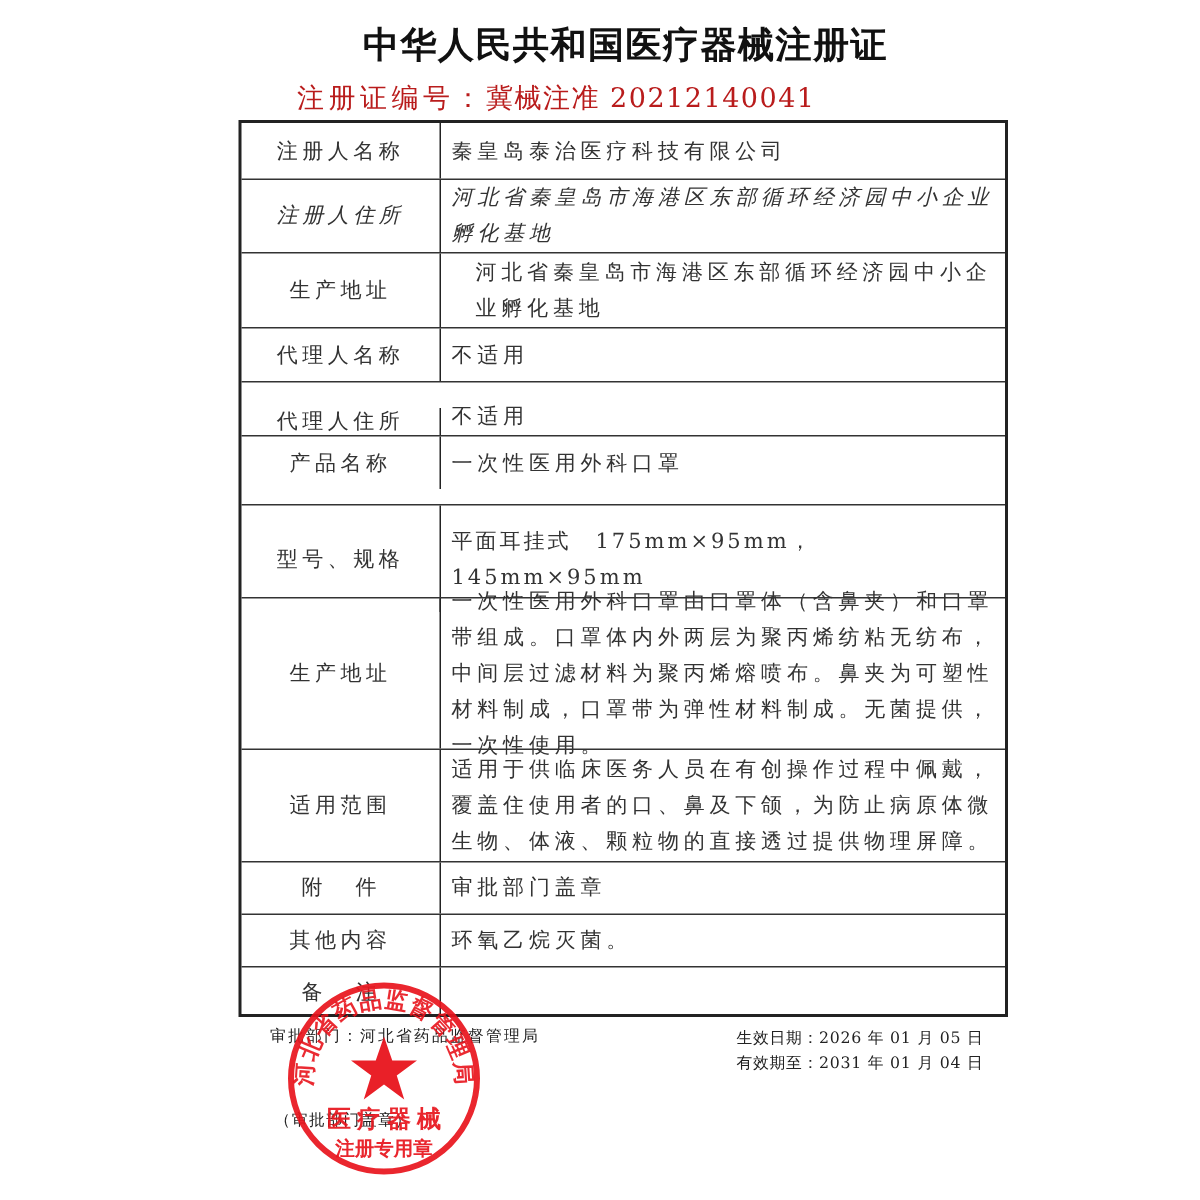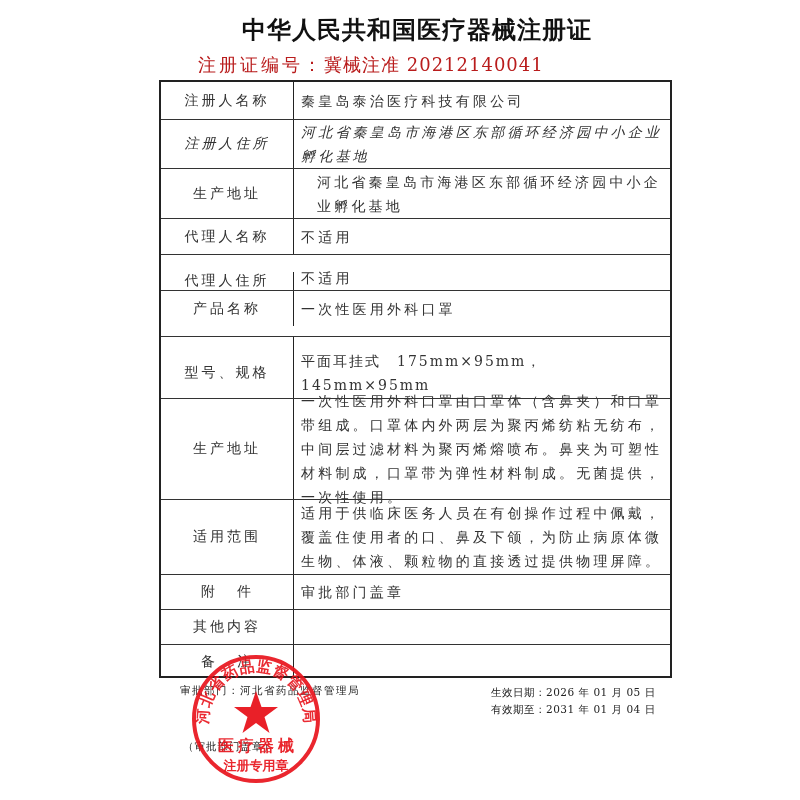--- a/index.html
+++ b/index.html
@@ -104,20 +104,21 @@
   <div class="row" style="top:417px;height:75px;">
     <div class="cell-label">适用范围</div>
     <div class="cell-value">适用于供临床医务人员在有创操作过程中佩戴，覆盖住使用者的口、鼻及下颌，为防止病原体微生物、体液、颗粒物的直接透过提供物理屏障。</div>
   </div>
   <div class="row" style="top:492px;height:35px;">
     <div class="cell-label wide-label">附件</div>
     <div class="cell-value">审批部门盖章</div>
   </div>
   <div class="row" style="top:527px;height:35px;">
     <div class="cell-label">其他内容</div>
+    <div class="cell-value">环氧乙烷灭菌。</div>
   </div>
   <div class="row" style="top:562px;height:34px;gap:48px;">
     <div class="cell-label wide-label">备注</div>
     <div class="cell-value"></div>
   </div>
 </div>
 
 <div class="footer-left">审批部门：河北省药品监督管理局</div>
 <div class="footer-left2">（审批部门盖章）</div>
 

